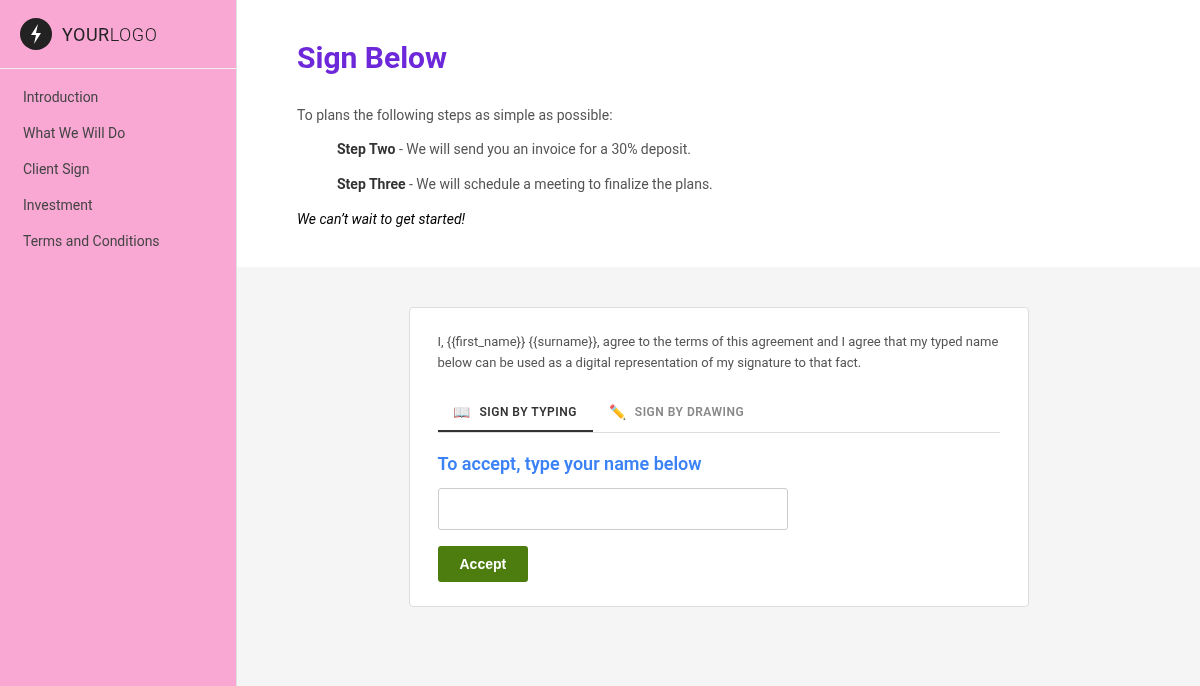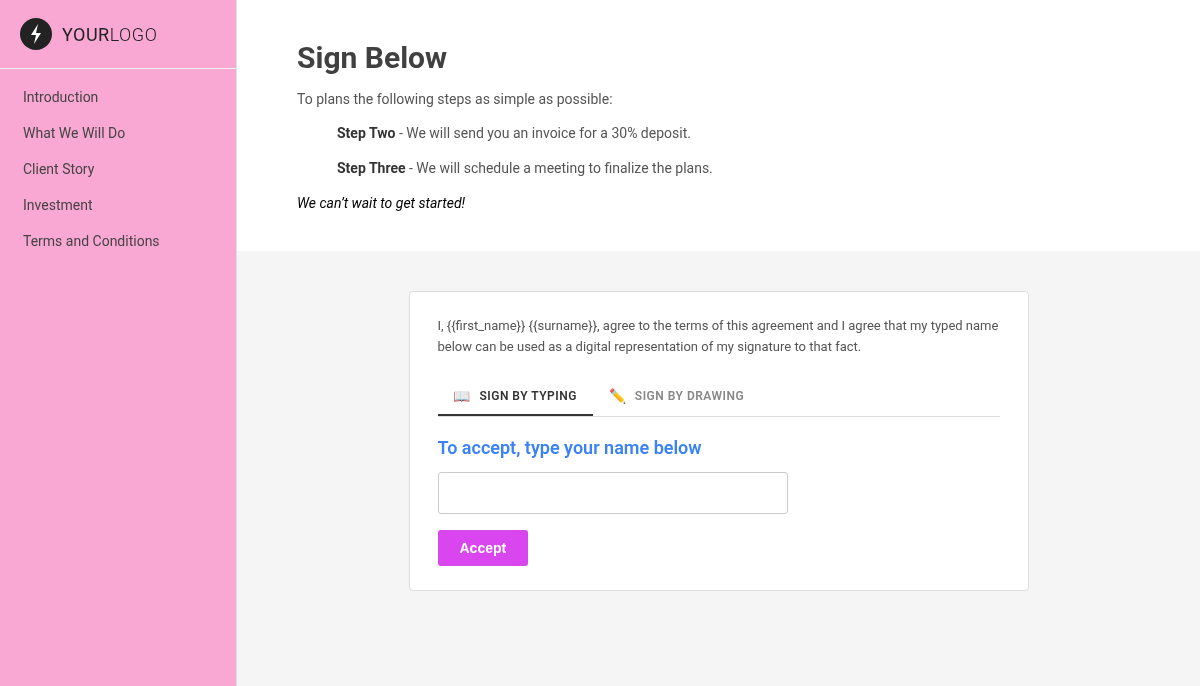--- a/index.html
+++ b/index.html
@@ -85,22 +85,22 @@
     }
 
     .content-section {
       background: #ffffff;
       padding: 40px 60px;
     }
 
     .page-title {
       font-size: 30px;
       font-weight: 700;
-      color: #404040;
-      margin-bottom: 16px;
+      color: #6d28d9;
+      margin-bottom: 32px;
     }
 
     .intro-text {
       font-size: 14px;
       color: #555;
       margin-bottom: 16px;
     }
 
     .steps-list {
       margin-left: 40px;
@@ -191,21 +191,21 @@
       border: 1px solid #ccc;
       border-radius: 3px;
       padding: 0 12px;
       font-size: 14px;
       display: block;
       margin-bottom: 16px;
       outline: none;
     }
 
     .accept-button {
-      background: #d946ef;
+      background: #4d7c0f;
       color: #fff;
       border: none;
       padding: 10px 22px;
       border-radius: 3px;
       font-size: 14px;
       font-weight: 600;
       cursor: pointer;
     }
   </style>
 </head>
@@ -218,21 +218,21 @@
         <polygon points="10,0 3,11 8,11 6,20 13,9 8,9" fill="white"></polygon>
       </svg>
     </div>
     <div class="logo-text">
       <span>YOUR</span><span style="font-weight:300">LOGO</span>
     </div>
   </div>
   <nav class="nav-menu">
     <div class="nav-item">Introduction</div>
     <div class="nav-item">What We Will Do</div>
-    <div class="nav-item">Client Story</div>
+    <div class="nav-item">Client Sign</div>
     <div class="nav-item">Investment</div>
     <div class="nav-item">Terms and Conditions</div>
   </nav>
 </aside>
 
 <main class="main">
 
   <div class="content-section">
     <h1 class="page-title">Sign Below</h1>
     <p class="intro-text">To plans the following steps as simple as possible:</p>

